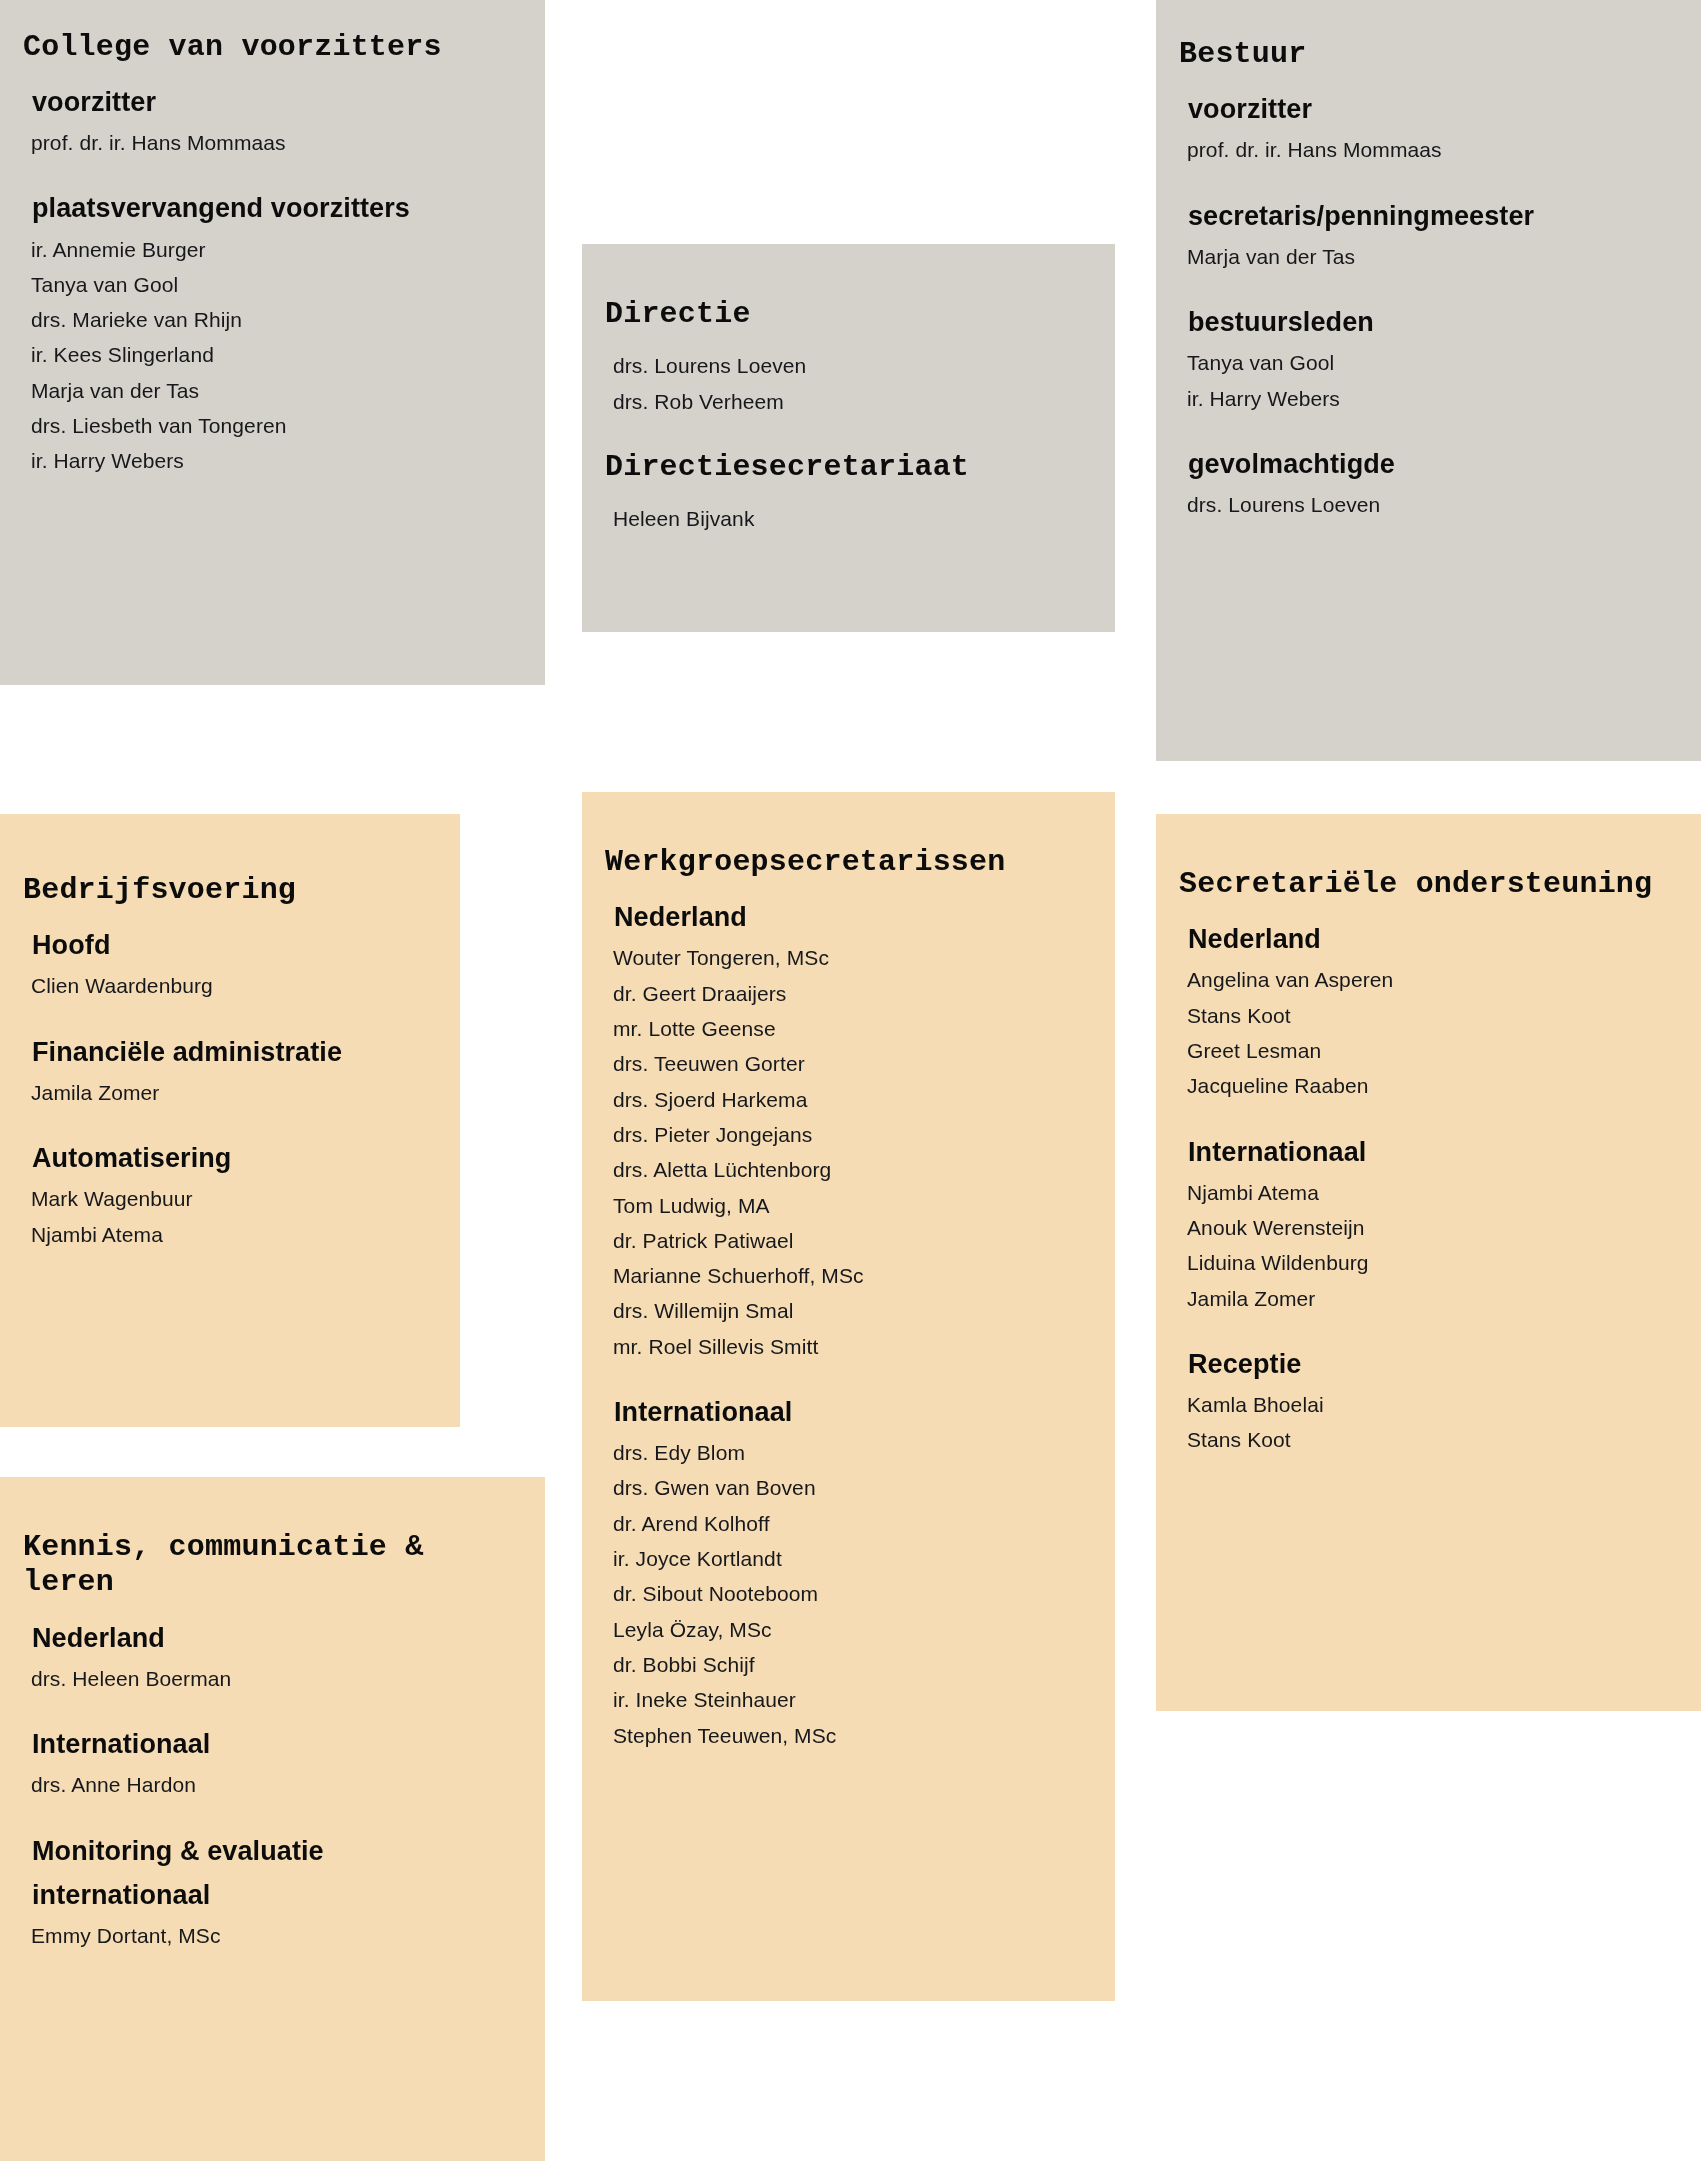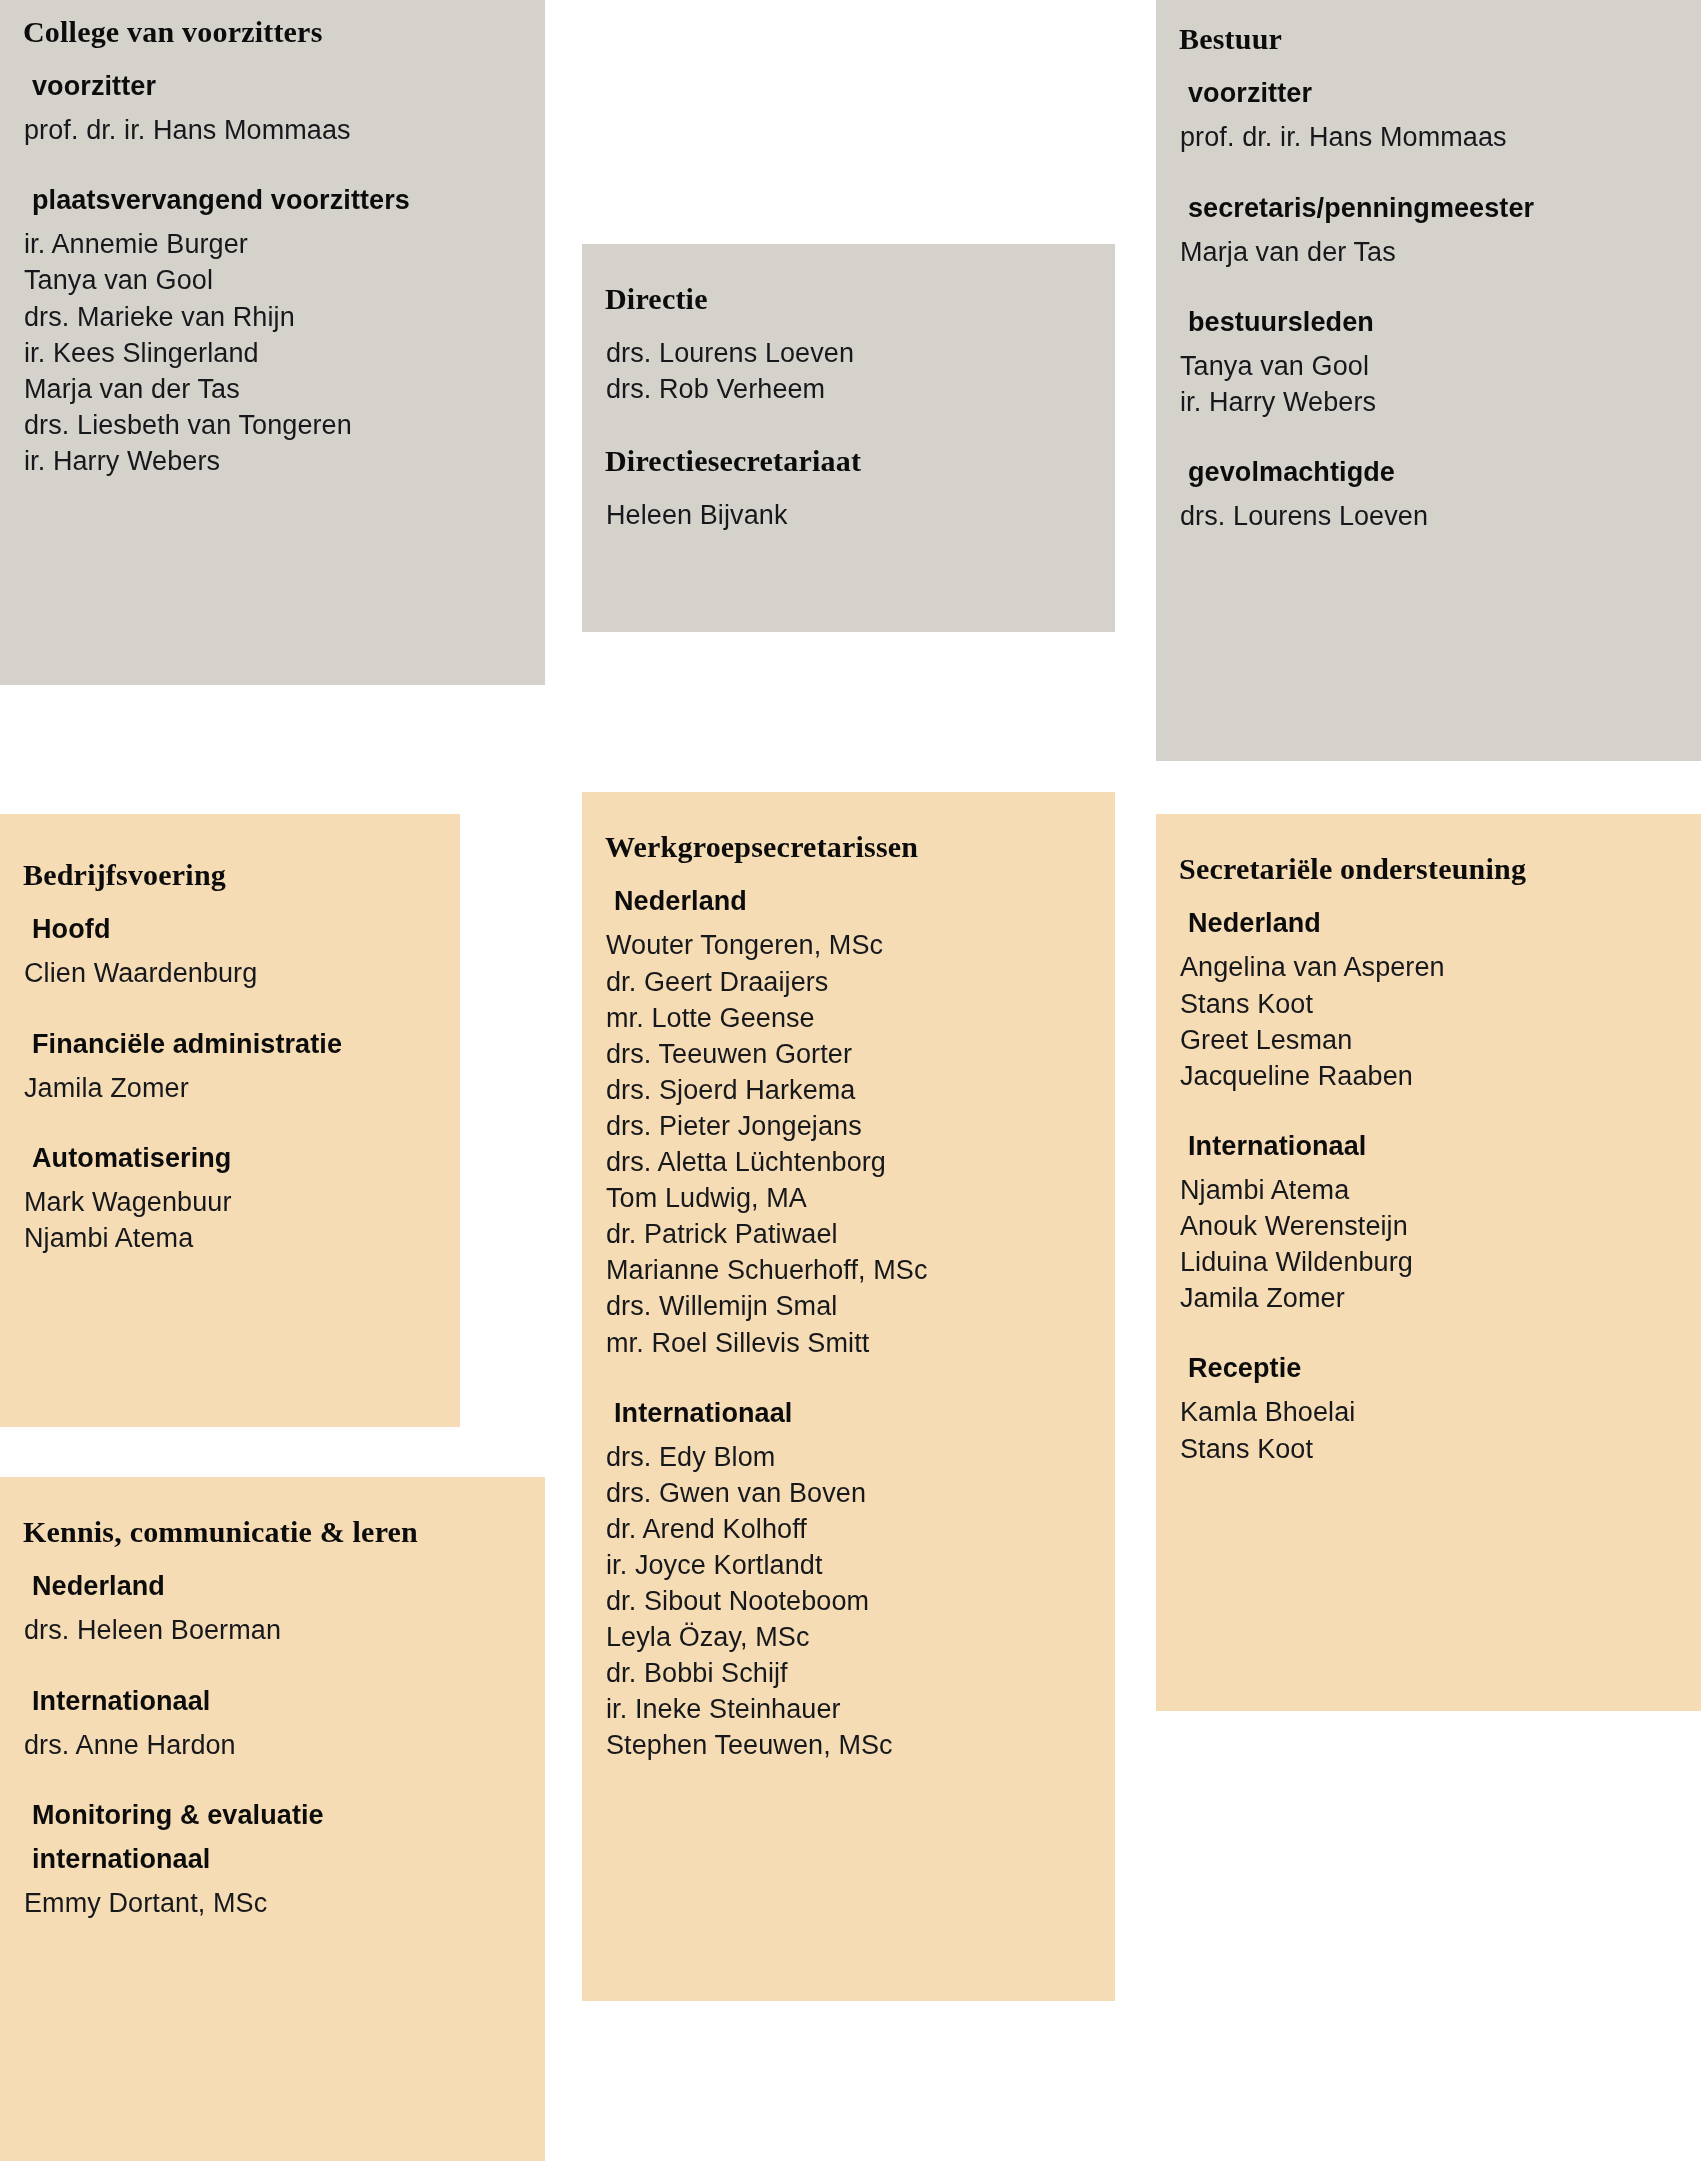--- a/index.html
+++ b/index.html
@@ -19,44 +19,44 @@
 
   .panel {
     position: absolute;
     box-sizing: border-box;
   }
   .panel.gray   { background: #d5d2cb; }
   .panel.peach  { background: #f5dcb4; }
 
   
   .panel-title {
-    font-family: Liberation Serif, serif;
+    font-family: Liberation Mono, monospace;
     font-weight: bold;
     font-size: 30px;
     line-height: 1.18;
     color: #0c0c0c;
-    margin: 0 0 20px 0;
+    margin: 16px 0 20px 0;
     letter-spacing: 0.2px;
   }
   .sub-title {
     font-family: "Liberation Sans", sans-serif;
     font-weight: bold;
     font-size: 27px;
     line-height: 1.30;
     color: #0c0c0c;
     margin: 9px;
     letter-spacing: 0.1px;
   }
   .person {
     font-family: "Liberation Sans", sans-serif;
     font-weight: normal;
-    font-size: 27px;
+    font-size: 21px;
     line-height: 1.30;
     color: #17181b;
-    margin: 1px;
+    margin: 8px;
     letter-spacing: 0.1px;
   }
   .group { margin: 0 0 35px 0; }
   .group.last { margin-bottom: 0; }
 
   
   #panel-college {
     left: 0px;  top: 0px;    width: 545px;  height: 685px;
     padding: 13.7px 26px 23px 23px;
   }

